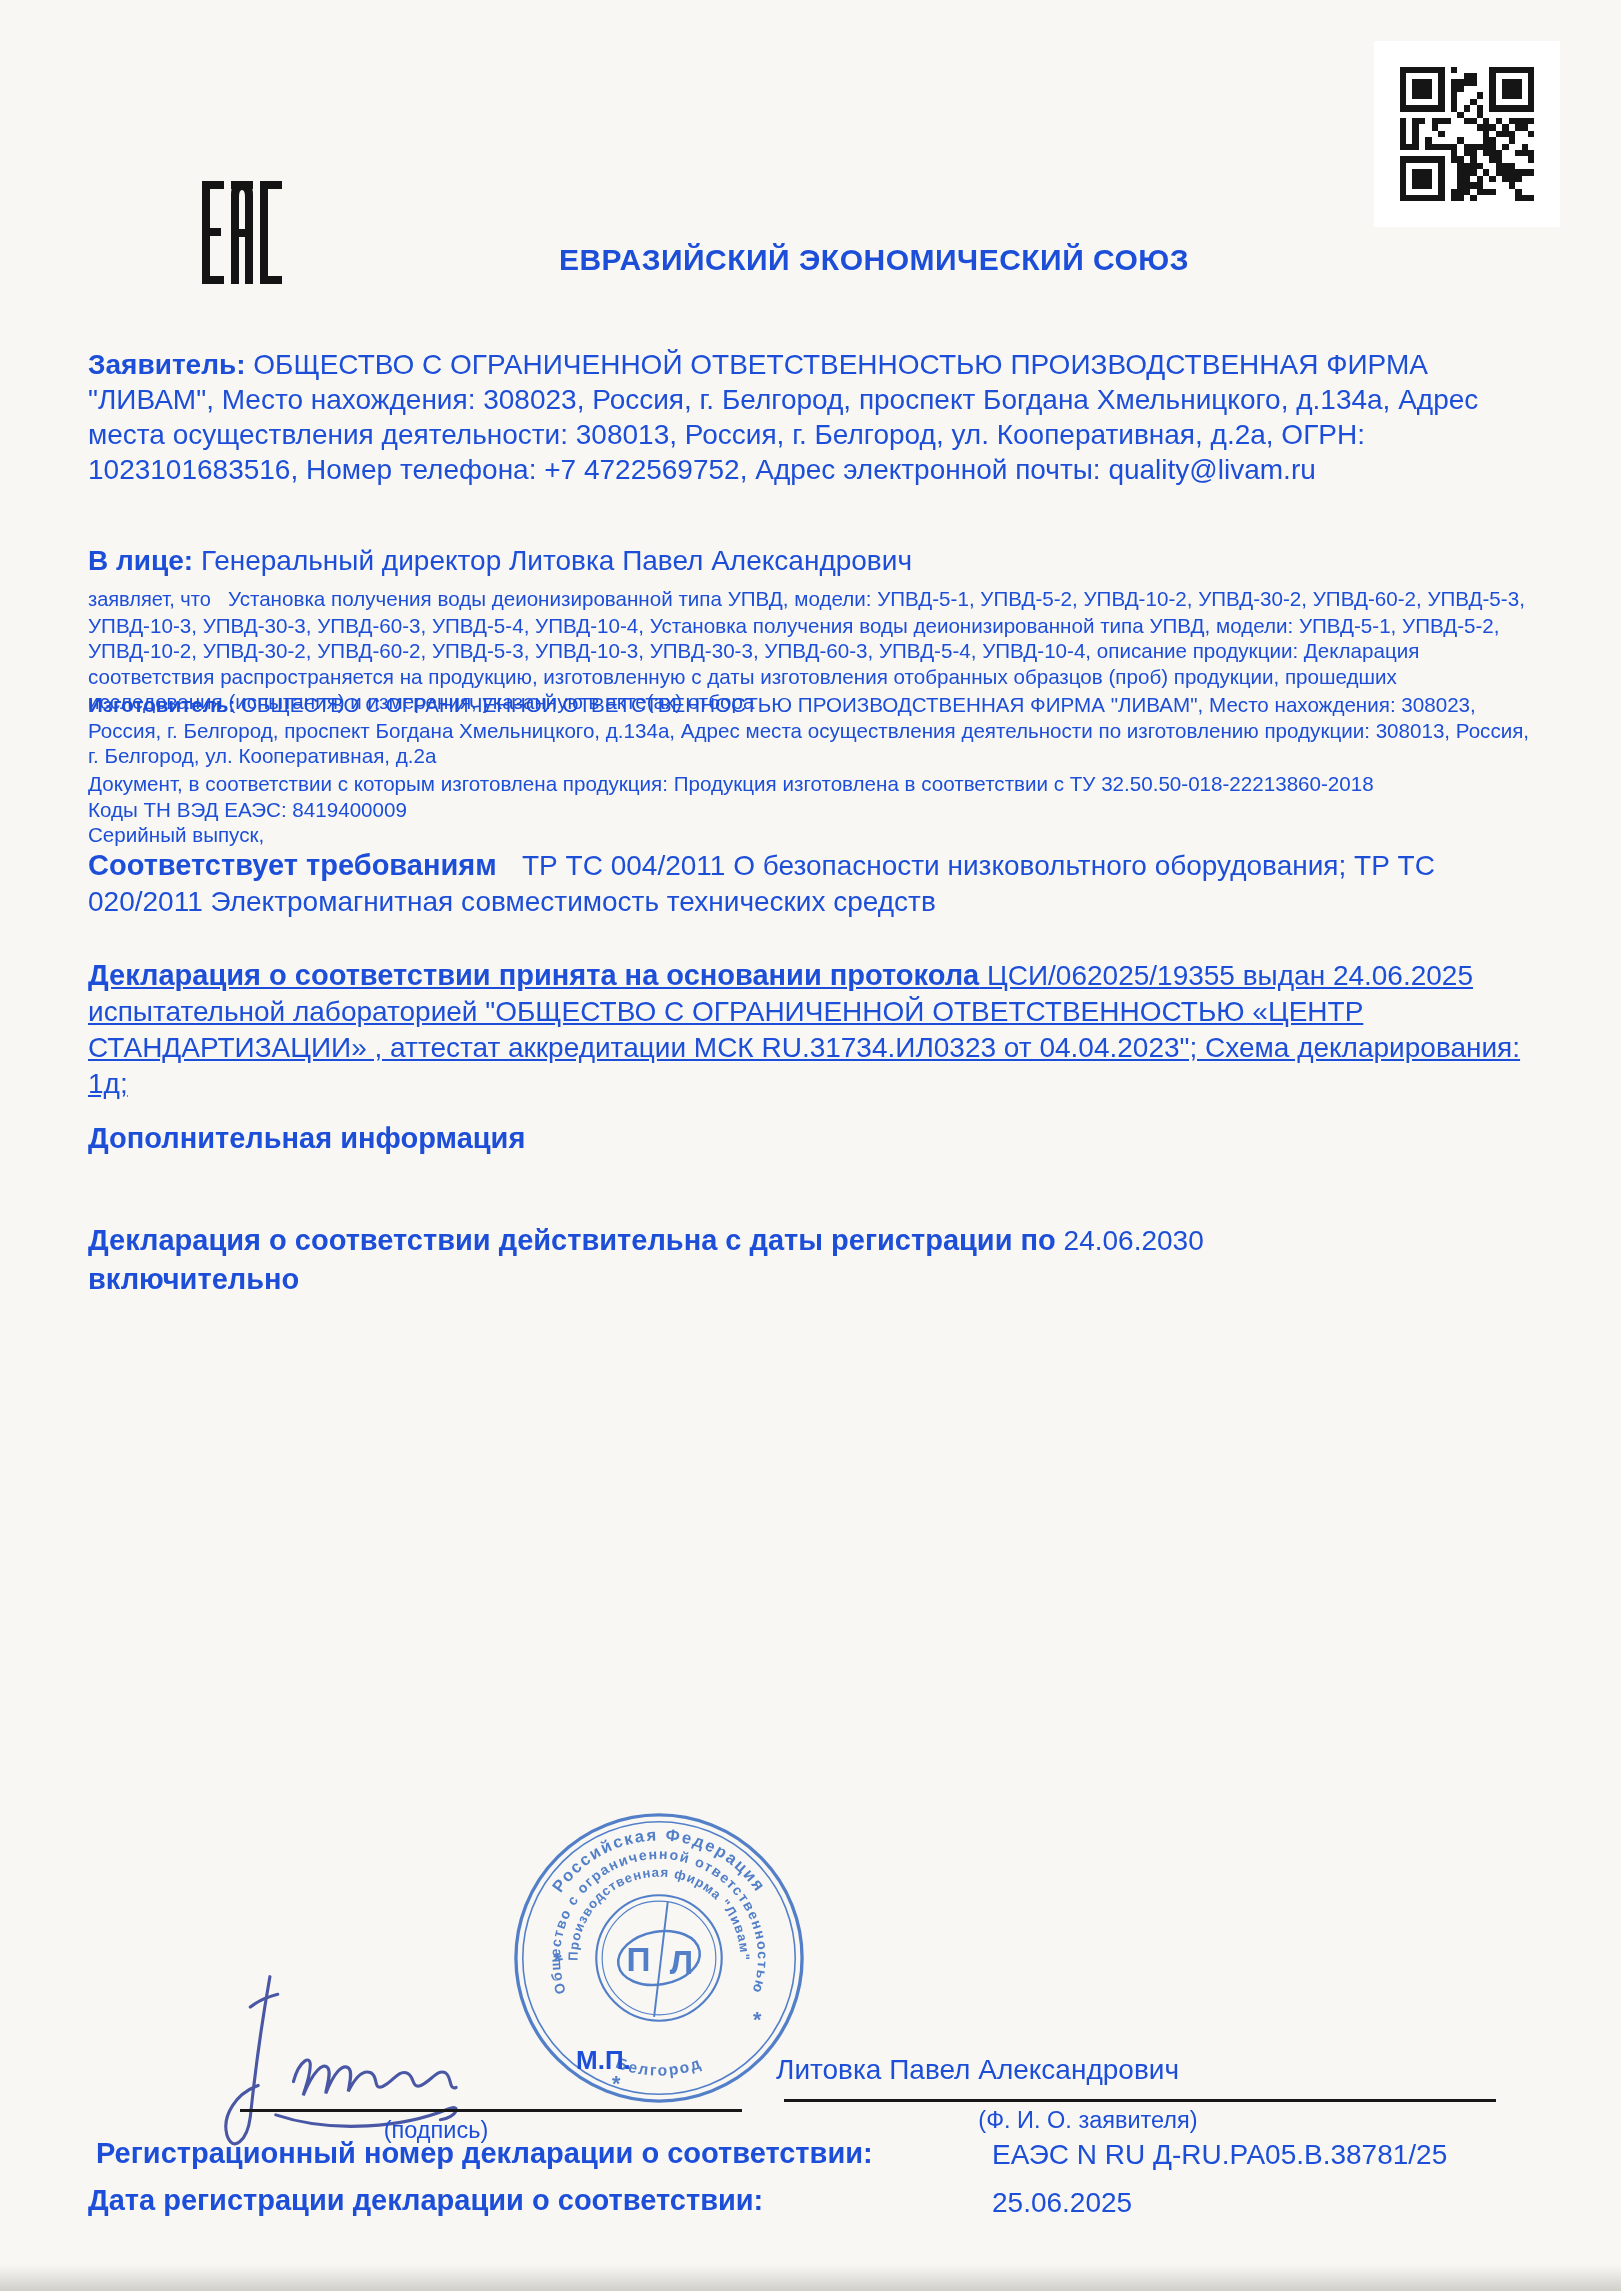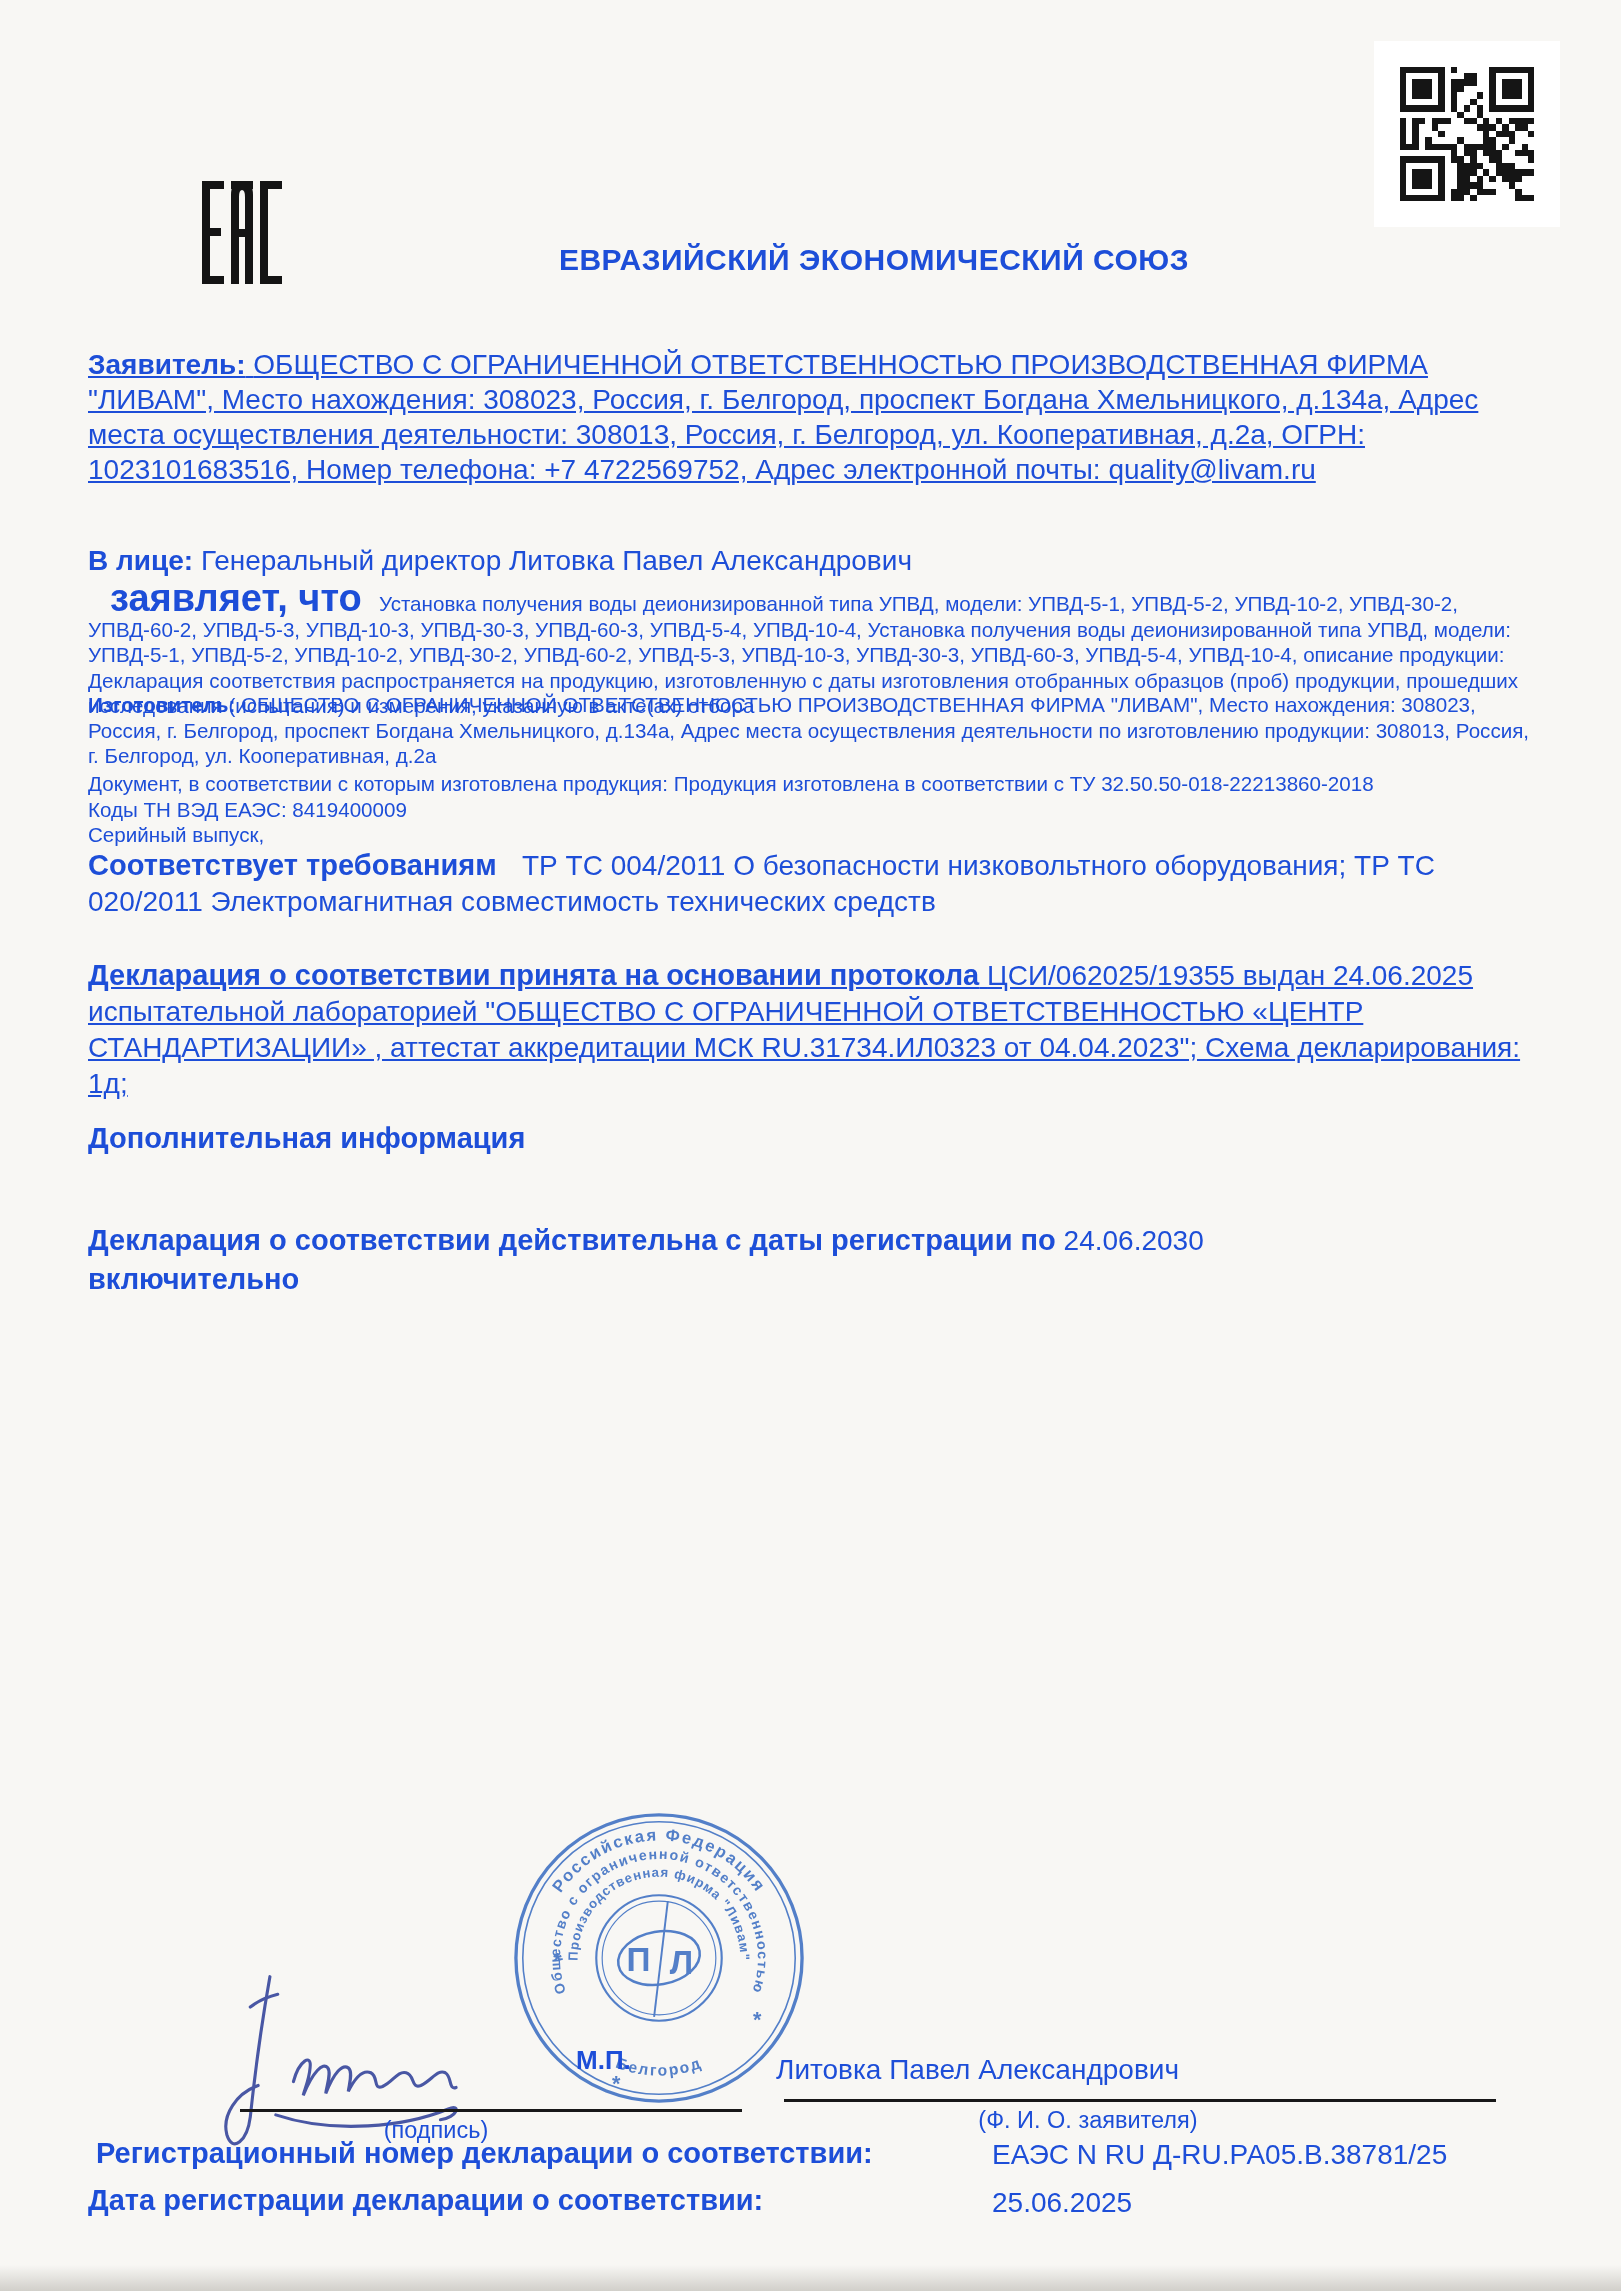--- a/index.html
+++ b/index.html
@@ -11,21 +11,21 @@
     font-family:"Liberation Sans","DejaVu Sans",sans-serif;
     color:#1d4ed8;
     overflow:hidden;
   }
   .abs{position:absolute;}
   .para{position:absolute;left:88px;width:1449px;}
   .body{font-size:28px;line-height:35px;}
   .small{font-size:20.6px;line-height:25.5px;}
   .title{font-weight:bold;font-size:30px;letter-spacing:0.5px;text-align:center;}
   .lbl{font-weight:bold;}
-  .declare-label{font-weight:bold;font-size:38px;margin-left:22px;}
+  .declare-label{font-weight:normal;font-size:20px;}
   .sec-label{font-weight:bold;font-size:29px;}
   .hr{position:absolute;height:2.9px;background:#181818;}
   .caption{position:absolute;font-size:23.5px;text-align:center;}
   .regrow-label{position:absolute;left:88px;font-size:29px;font-weight:bold;}
   .regrow-value{position:absolute;left:992px;font-size:28px;}
   .mp{position:absolute;left:576px;top:2045px;font-size:26px;font-weight:bold;}
   .fio{position:absolute;left:776px;top:2054px;font-size:28px;}
   .bottom-shade{position:absolute;left:0;right:0;bottom:0;height:27.4px;
     background:linear-gradient(#f8f7f400,#cfcdc8);}
   svg text{font-family:"Liberation Sans","DejaVu Sans",sans-serif;}
@@ -280,21 +280,21 @@
       <rect x="29" y="0" width="22" height="8"></rect>
 
       <rect x="58" y="0" width="8" height="103"></rect>
       <rect x="58" y="0" width="22" height="8"></rect>
       <rect x="58" y="95" width="22" height="8"></rect>
     </svg>
   </div>
 
   <div class="abs title" style="left:225px;top:243px;width:1298px;">ЕВРАЗИЙСКИЙ ЭКОНОМИЧЕСКИЙ СОЮЗ</div>
 
-  <div class="para body" style="top:347px;text-decoration:underline;">
+  <div class="para body" style="top:347px;">
     <span class="lbl">Заявитель:</span>
     <span>ОБЩЕСТВО С ОГРАНИЧЕННОЙ ОТВЕТСТВЕННОСТЬЮ ПРОИЗВОДСТВЕННАЯ ФИРМА "ЛИВАМ", Место нахождения: 308023, Россия, г. Белгород, проспект Богдана Хмельницкого, д.134а, Адрес места осуществления деятельности: 308013, Россия, г. Белгород, ул. Кооперативная, д.2а, ОГРН: 1023101683516, Номер телефона: +7 4722569752, Адрес электронной почты: quality@livam.ru</span>
   </div>
 
   <div class="para body" style="top:543px;">
     <span class="lbl">В лице:</span>
     <span>Генеральный директор Литовка Павел Александрович</span>
   </div>
 
   <div class="para small" style="top:586px;">

